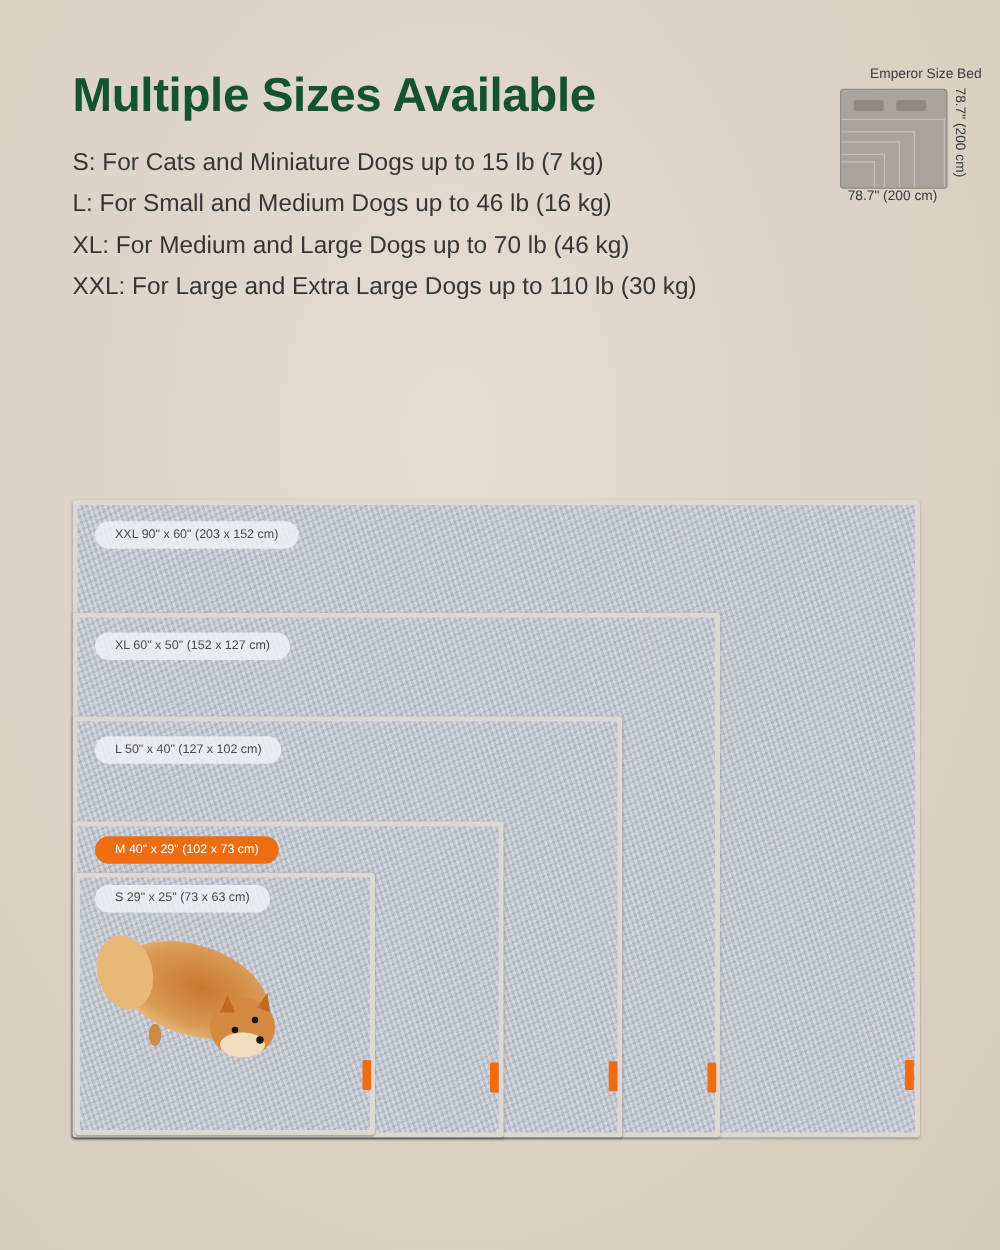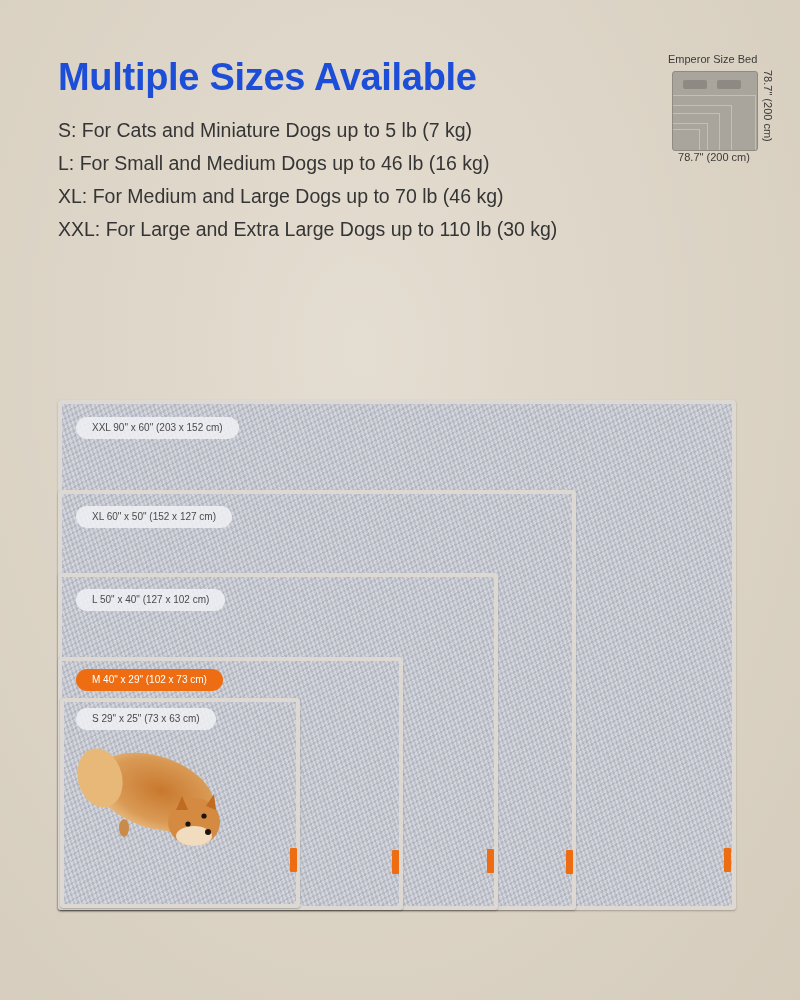--- a/index.html
+++ b/index.html
@@ -1,24 +1,24 @@
 <!DOCTYPE html>
 <html><head>
 <meta charset="utf-8">
 <style>
   html,body{margin:0;padding:0;}
   body{width:800px;height:1000px;position:relative;overflow:hidden;
     background:radial-gradient(ellipse at 45% 35%, #e4ddd1 0%, #ddd5c7 45%, #d5ccbc 100%);
     font-family:"Liberation Sans", sans-serif;}
-  .title{position:absolute;left:58px;top:56px;margin:0;font-size:38px;font-weight:bold;color:#1d4ed8;letter-spacing:-0.3px;}
+  .title{position:absolute;left:58px;top:56px;margin:0;font-size:38px;font-weight:bold;color:#14532d;letter-spacing:-0.3px;}
   .desc{position:absolute;left:58px;top:116px;margin:0;padding:0;list-style:none;}
   .desc li{font-size:19.5px;color:#353535;height:33px;line-height:28px;white-space:nowrap;}
   .desc li.bold{font-weight:bold;color:#2a2a2a;font-size:19px;}
   
-  .emp-label{position:absolute;left:668px;top:53px;font-size:11px;color:#3a3a3a;}
+  .emp-label{position:absolute;left:696px;top:53px;font-size:11px;color:#3a3a3a;}
   .emp-box{position:absolute;left:672px;top:71px;width:84px;height:78px;background:#a9a49c;border-radius:3px;border:1px solid #8f8a82;overflow:hidden;}
   .emp-pillow{position:absolute;top:8px;width:24px;height:9px;background:#8e8a83;border-radius:2px;}
   .emp-rect{position:absolute;left:0;bottom:0;border:1px solid #c4bfb6;border-left:none;border-bottom:none;}
   .emp-h{position:absolute;left:672px;top:151px;width:84px;text-align:center;font-size:11px;color:#3a3a3a;}
   .emp-v{position:absolute;left:762px;top:70px;font-size:11px;color:#3a3a3a;writing-mode:vertical-rl;}
   
   .mat{position:absolute;border-radius:3px;
     background:
       repeating-linear-gradient(72deg, rgba(255,255,255,0.18) 0 2px, rgba(120,125,140,0.12) 2px 4px),
       repeating-linear-gradient(-28deg, rgba(255,255,255,0.12) 0 3px, rgba(100,105,120,0.1) 3px 5px),
@@ -29,21 +29,21 @@
   .pill.active{background:#ee6d12;color:#ffffff;}
   
   .dog{position:absolute;left:72px;top:740px;width:160px;height:120px;}
 </style>
 </head>
 <body>
 
 <h1 class="title">Multiple Sizes Available</h1>
 
 <ul class="desc">
-  <li>S: For Cats and Miniature Dogs up to 5 lb (7 kg)</li>
+  <li>S: For Cats and Miniature Dogs up to 15 lb (7 kg)</li>
   <li>L: For Small and Medium Dogs up to 46 lb (16 kg)</li>
   <li>XL: For Medium and Large Dogs up to 70 lb (46 kg)</li>
   <li>XXL: For Large and Extra Large Dogs up to 110 lb (30 kg)</li>
 </ul>
 
 <div class="emp-label">Emperor Size Bed</div>
 <div class="emp-box">
   <div class="emp-pillow" style="left:10px;"></div>
   <div class="emp-pillow" style="left:44px;"></div>
   <div class="emp-rect" style="width:82px;height:54px;"></div>

